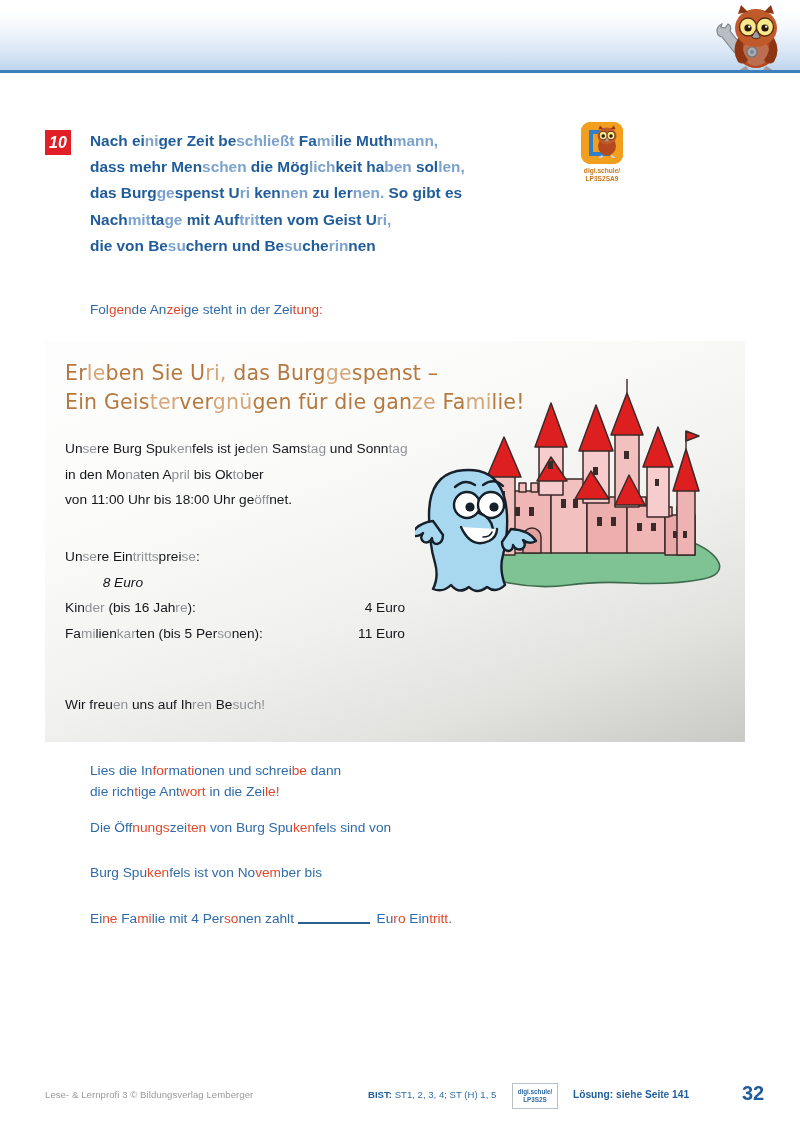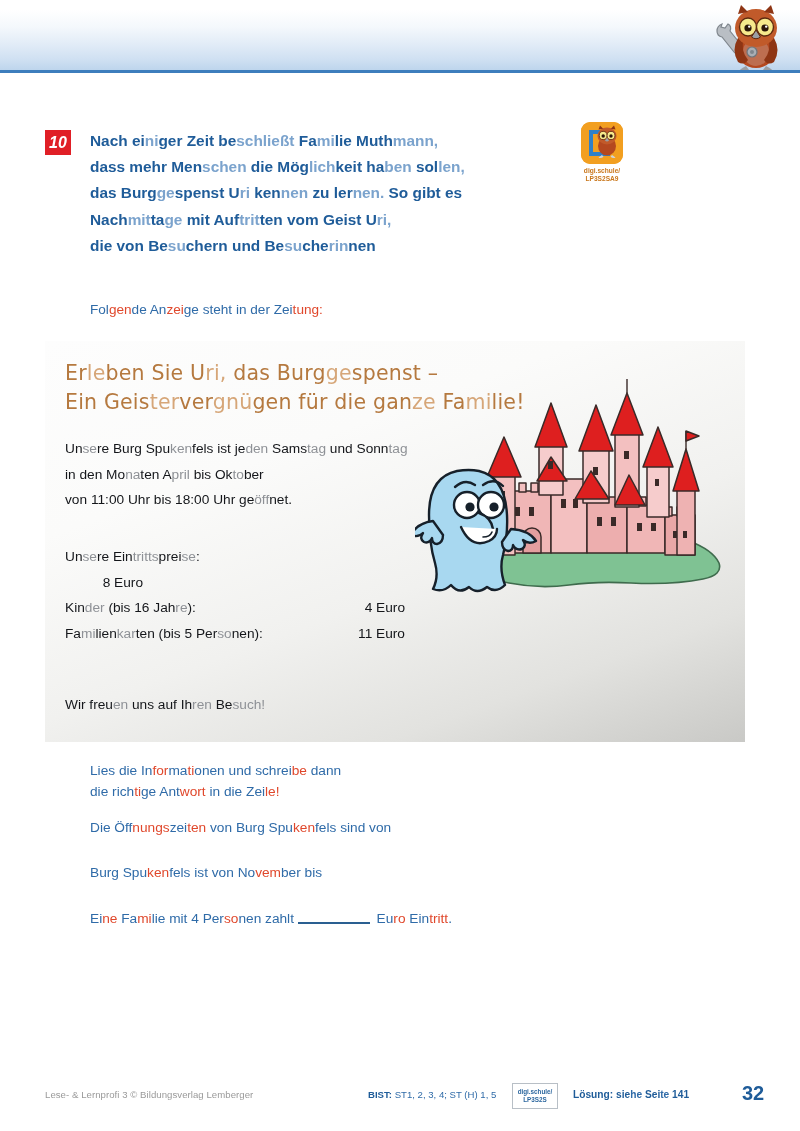--- a/index.html
+++ b/index.html
@@ -333,21 +333,21 @@
     <div id="ad-body">
         <div><span class="sylA" style="color: rgb(20, 22, 26);">Un</span><span class="sylB" style="color: rgb(142, 145, 150);">se</span><span class="sylA" style="color: rgb(20, 22, 26);">re </span><span class="sylA" style="color: rgb(20, 22, 26);">Burg </span><span class="sylA" style="color: rgb(20, 22, 26);">Spu</span><span class="sylB" style="color: rgb(142, 145, 150);">ken</span><span class="sylA" style="color: rgb(20, 22, 26);">fels </span><span class="sylA" style="color: rgb(20, 22, 26);">ist </span><span class="sylA" style="color: rgb(20, 22, 26);">je</span><span class="sylB" style="color: rgb(142, 145, 150);">den </span><span class="sylA" style="color: rgb(20, 22, 26);">Sams</span><span class="sylB" style="color: rgb(142, 145, 150);">tag </span><span class="sylA" style="color: rgb(20, 22, 26);">und </span><span class="sylA" style="color: rgb(20, 22, 26);">Sonn</span><span class="sylB" style="color: rgb(142, 145, 150);">tag</span></div>
         <div><span class="sylA" style="color: rgb(20, 22, 26);">in </span><span class="sylA" style="color: rgb(20, 22, 26);">den </span><span class="sylA" style="color: rgb(20, 22, 26);">Mo</span><span class="sylB" style="color: rgb(142, 145, 150);">na</span><span class="sylA" style="color: rgb(20, 22, 26);">ten </span><span class="sylA" style="color: rgb(20, 22, 26);">A</span><span class="sylB" style="color: rgb(142, 145, 150);">pril </span><span class="sylA" style="color: rgb(20, 22, 26);">bis </span><span class="sylA" style="color: rgb(20, 22, 26);">Ok</span><span class="sylB" style="color: rgb(142, 145, 150);">to</span><span class="sylA" style="color: rgb(20, 22, 26);">ber</span></div>
         <div><span class="sylA" style="color: rgb(20, 22, 26);">von </span><span class="sylA" style="color: rgb(20, 22, 26);">11:00 </span><span class="sylA" style="color: rgb(20, 22, 26);">Uhr </span><span class="sylA" style="color: rgb(20, 22, 26);">bis </span><span class="sylA" style="color: rgb(20, 22, 26);">18:00 </span><span class="sylA" style="color: rgb(20, 22, 26);">Uhr </span><span class="sylA" style="color: rgb(20, 22, 26);">ge</span><span class="sylB" style="color: rgb(142, 145, 150);">öff</span><span class="sylA" style="color: rgb(20, 22, 26);">net.</span></div>
       </div>
 
     <div id="ad-prices">
       <div><span class="sylA" style="color: rgb(20, 22, 26);">Un</span><span class="sylB" style="color: rgb(142, 145, 150);">se</span><span class="sylA" style="color: rgb(20, 22, 26);">re </span><span class="sylA" style="color: rgb(20, 22, 26);">Ein</span><span class="sylB" style="color: rgb(142, 145, 150);">tritts</span><span class="sylA" style="color: rgb(20, 22, 26);">prei</span><span class="sylB" style="color: rgb(142, 145, 150);">se</span><span class="sylA" style="color: rgb(20, 22, 26);">:</span></div>
       <div id="price-rows">
           <div class="prow">
-            <span class="pvalue" style="color: rgb(20, 22, 26);">8 Euro</span>
+            <span class="pvalue" style="color: rgb(20, 22, 26); font-style: italic;">8 Euro</span>
           </div>
           <div class="prow">
             <span class="plabel"><span class="sylA" style="color: rgb(20, 22, 26);">Kin</span><span class="sylB" style="color: rgb(142, 145, 150);">der </span><span class="sylA" style="color: rgb(20, 22, 26);">(bis </span><span class="sylA" style="color: rgb(20, 22, 26);">16 </span><span class="sylA" style="color: rgb(20, 22, 26);">Jah</span><span class="sylB" style="color: rgb(142, 145, 150);">re</span><span class="sylA" style="color: rgb(20, 22, 26);">):</span></span>
             <span class="pvalue" style="color: rgb(20, 22, 26);">4 Euro</span>
           </div>
           <div class="prow">
             <span class="plabel"><span class="sylA" style="color: rgb(20, 22, 26);">Fa</span><span class="sylB" style="color: rgb(142, 145, 150);">mi</span><span class="sylA" style="color: rgb(20, 22, 26);">lien</span><span class="sylB" style="color: rgb(142, 145, 150);">kar</span><span class="sylA" style="color: rgb(20, 22, 26);">ten </span><span class="sylA" style="color: rgb(20, 22, 26);">(bis </span><span class="sylA" style="color: rgb(20, 22, 26);">5 </span><span class="sylA" style="color: rgb(20, 22, 26);">Per</span><span class="sylB" style="color: rgb(142, 145, 150);">so</span><span class="sylA" style="color: rgb(20, 22, 26);">nen</span><span class="sylA" style="color: rgb(20, 22, 26);">):</span></span>
             <span class="pvalue" style="color: rgb(20, 22, 26);">11 Euro</span>
           </div>
         </div>

